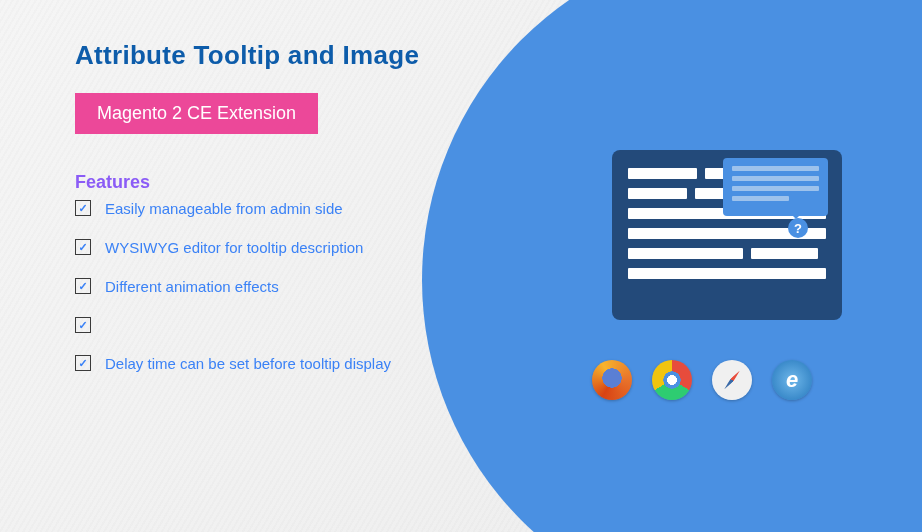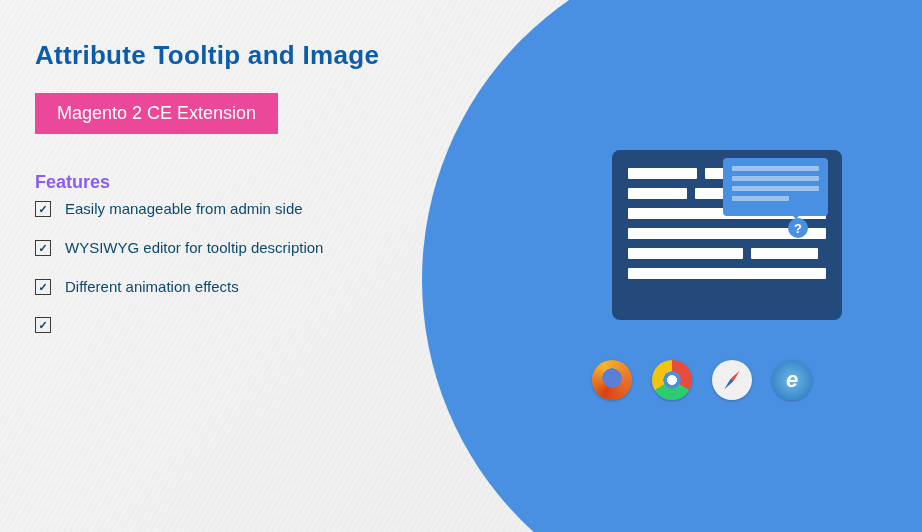--- a/index.html
+++ b/index.html
@@ -1,24 +1,24 @@
 <!DOCTYPE html>
 <html><head>
 <meta charset="utf-8">
 <style>
 *{margin:0;padding:0;box-sizing:border-box}
 body{font-family:Arial,Helvetica,sans-serif;width:922px;height:532px;position:relative;overflow:hidden;background:linear-gradient(135deg,#f5f5f5 0%,#ededed 100%)}
 body::before{content:"";position:absolute;inset:0;background:repeating-linear-gradient(120deg,rgba(0,0,0,0.015) 0 2px,transparent 2px 5px);pointer-events:none}
 .circle{position:absolute;right:-180px;top:-60px;width:680px;height:680px;border-radius:50%;background:#4a90e2}
-.content{position:relative;padding:40px 0 0 35px;width:520px}
+.content{position:relative;padding:40px 0 0 75px;width:520px}
 .title{color:#0d5caa;font-size:26px;font-weight:700;margin-bottom:22px;letter-spacing:.3px}
 .badge{display:inline-block;background:#ec4899;color:#fff;font-size:18px;padding:10px 22px;margin-bottom:38px}
 .features-h{color:#8b5cf6;font-size:18px;font-weight:700;margin-bottom:7px}
 .flist{list-style:none}
-.flist li{display:flex;align-items:flex-end;color:#0c4a6e;font-size:15px;margin-bottom:22px}
+.flist li{display:flex;align-items:flex-start;color:#3b82f6;font-size:15px;margin-bottom:22px}
 .check{display:inline-flex;align-items:center;justify-content:center;width:16px;height:16px;border:1.5px solid #3a3a3a;margin-right:14px;font-size:11px;line-height:1}
 .check::after{content:"✓";font-weight:700}
 .illus{position:absolute;right:80px;top:150px;width:230px;height:170px;background:#234a7a;border-radius:8px;padding:18px 16px 16px}
 .illus .row{display:flex;gap:8px;margin-bottom:9px}
 .illus .bar{height:11px;background:#fff;border-radius:1px}
 .tooltip{position:absolute;top:8px;right:14px;width:105px;height:58px;background:#4a90e2;border-radius:4px;padding:8px 9px}
 .tooltip .tl{height:5px;background:#9dc2ec;margin-bottom:5px;border-radius:1px}
 .tooltip::after{content:"";position:absolute;bottom:-9px;right:26px;border:6px solid transparent;border-top-color:#4a90e2}
 .qmark{position:absolute;bottom:-22px;right:20px;width:20px;height:20px;border-radius:50%;background:#4a90e2;color:#fff;display:flex;align-items:center;justify-content:center;font-size:13px;font-weight:700}
 .browsers{position:absolute;right:110px;top:360px;display:flex;gap:20px}
@@ -48,20 +48,24 @@
         <span class="check"></span>
         <span>WYSIWYG editor for tooltip description</span>
       </li>
     <li>
         <span class="check"></span>
         <span>Different animation effects</span>
       </li>
     <li>
         <span class="check"></span>
       </li>
+    <li>
+        <span class="check"></span>
+        <span>Delay time can be set before tooltip display</span>
+      </li>
   </ul>
 </div>
 
 <div class="illus">
   <div class="row">
       <div class="bar" style="width:35%"></div>
       <div class="bar" style="width:22%"></div>
     </div>
   <div class="row">
       <div class="bar" style="width:30%"></div>

